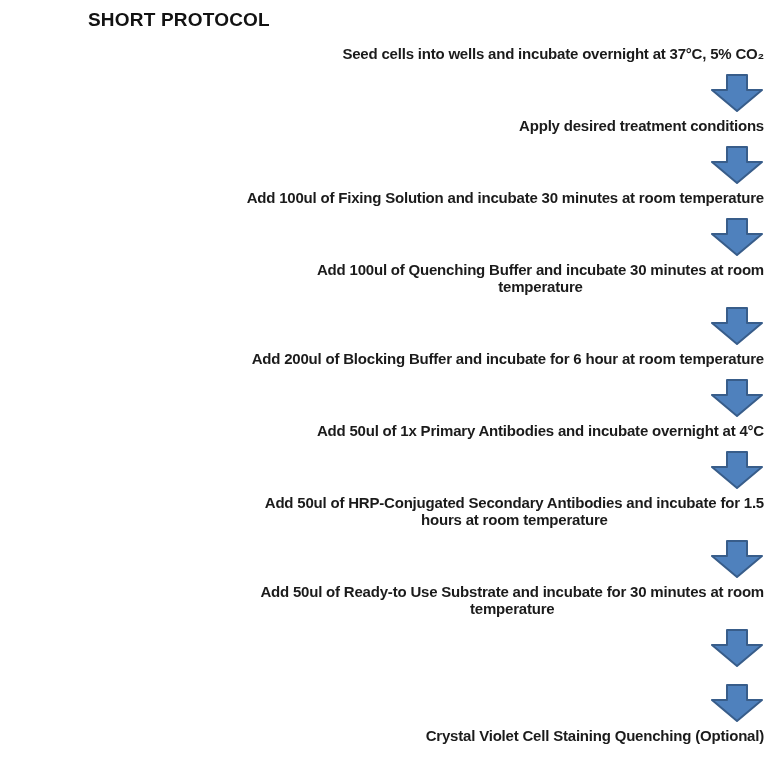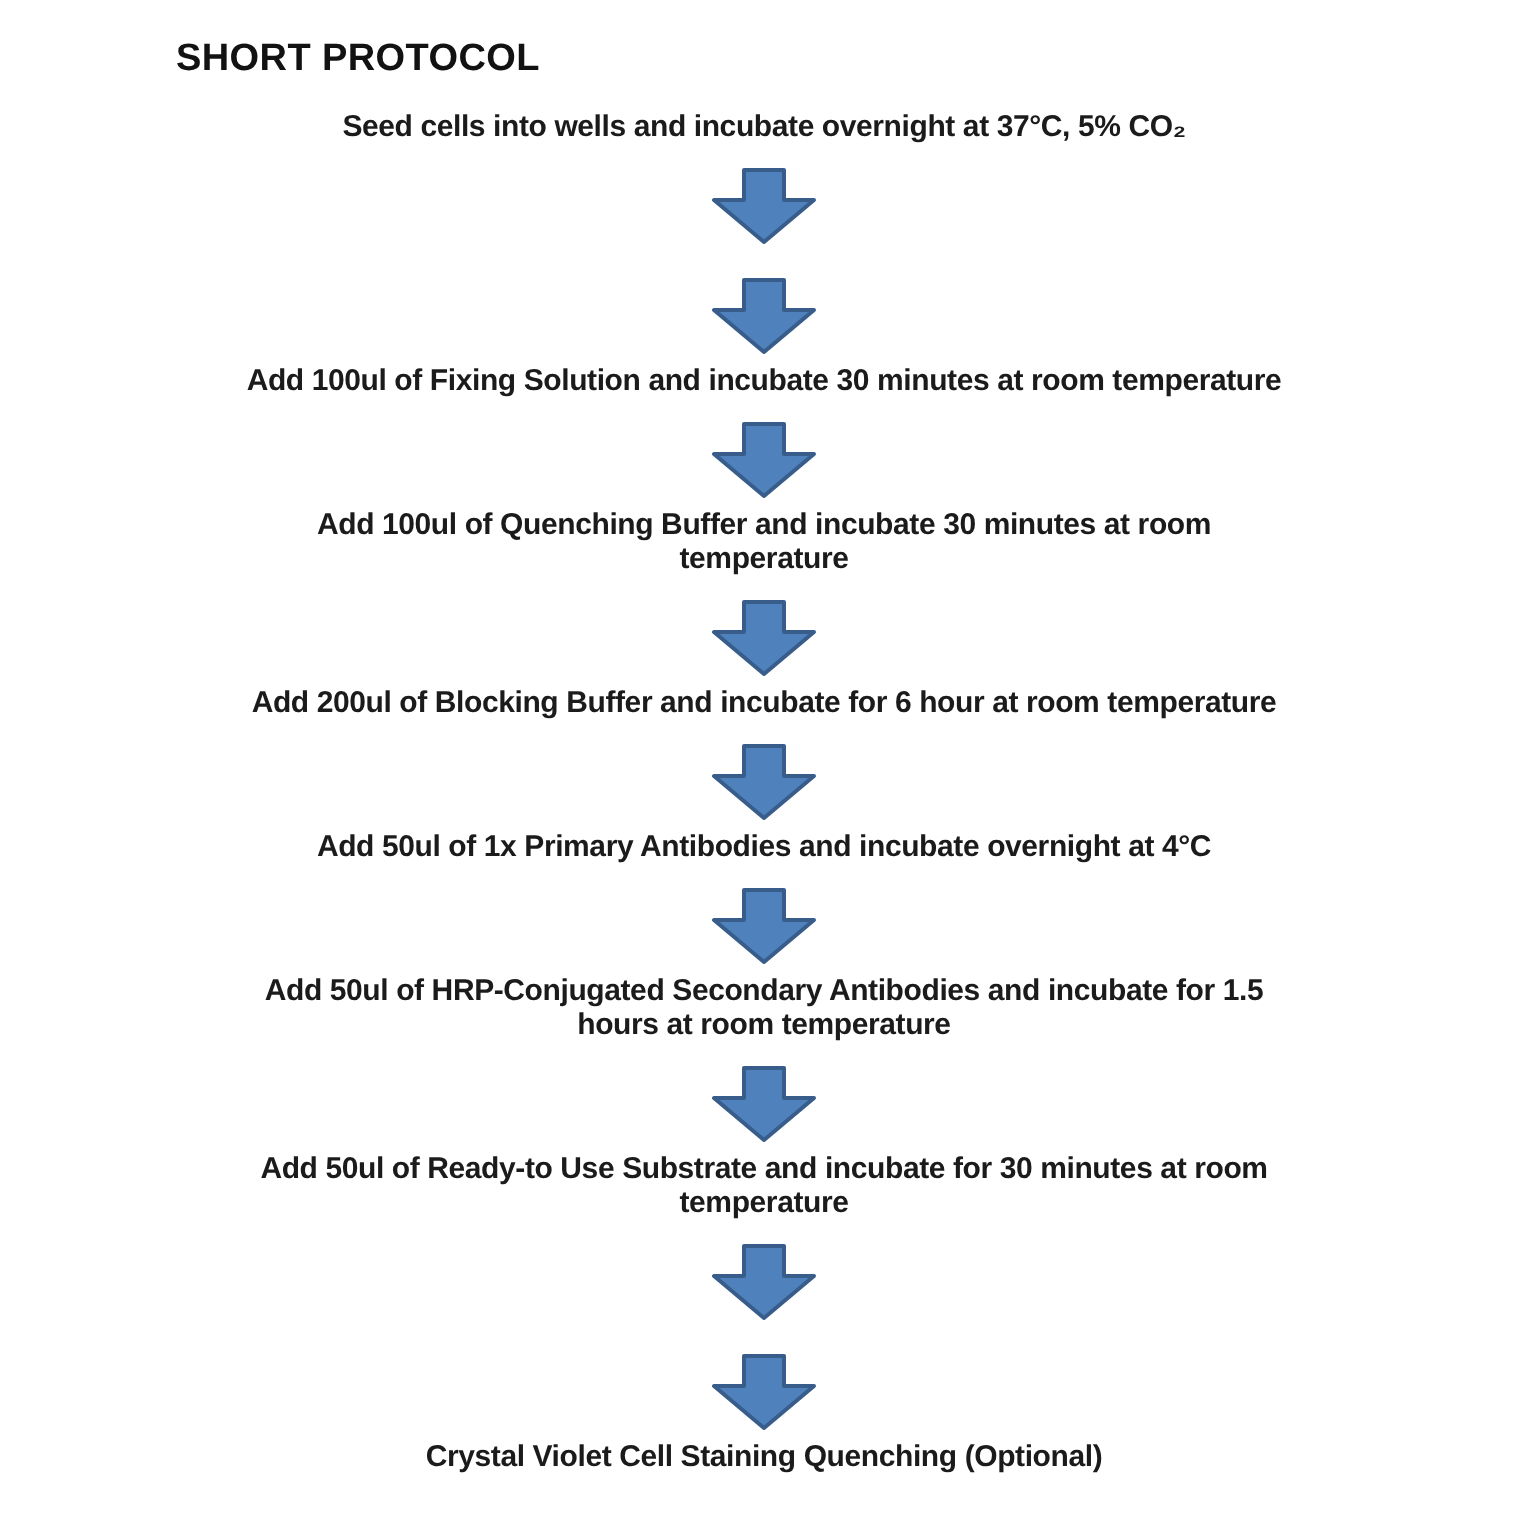--- a/index.html
+++ b/index.html
@@ -7,30 +7,30 @@
     padding: 0;
   }
   body {
     width: 764px;
     height: 764px;
     background: #ffffff;
     font-family: "Liberation Sans", sans-serif;
     overflow: hidden;
   }
   .title {
-    margin: 19px 0 0 88px;
+    margin: 9px 0 0 88px;
     font-size: 19px;
     font-weight: bold;
     color: #121212;
     letter-spacing: 0.2px;
   }
   .flow {
     display: flex;
     flex-direction: column;
-    align-items: center;
+    align-items: flex-end;
     margin-top: 14px;
   }
   .step-label {
     font-weight: bold;
     font-size: 15px;
     line-height: 17px;
     color: #1b1b1b;
     text-align: center;
     white-space: pre-line;
     max-width: 640px;
@@ -55,20 +55,21 @@
 <h1 class="title">SHORT PROTOCOL</h1>
 
 <div class="flow">
 
   <div class="step-label">Seed cells into wells and incubate overnight at 37°C, 5% CO₂</div>
 
   <svg class="arrow" viewBox="0 0 54 38" aria-hidden="true">
     <polygon points="17,1 37,1 37,16 52,16 27,37 2,16 17,16"></polygon>
   </svg>
 
+  <div class="step-label">Apply desired treatment conditions</div>
 
   <svg class="arrow" viewBox="0 0 54 38" aria-hidden="true">
     <polygon points="17,1 37,1 37,16 52,16 27,37 2,16 17,16"></polygon>
   </svg>
 
   <div class="step-label">Add 100ul of Fixing Solution and incubate 30 minutes at room temperature</div>
 
   <svg class="arrow" viewBox="0 0 54 38" aria-hidden="true">
     <polygon points="17,1 37,1 37,16 52,16 27,37 2,16 17,16"></polygon>
   </svg>

